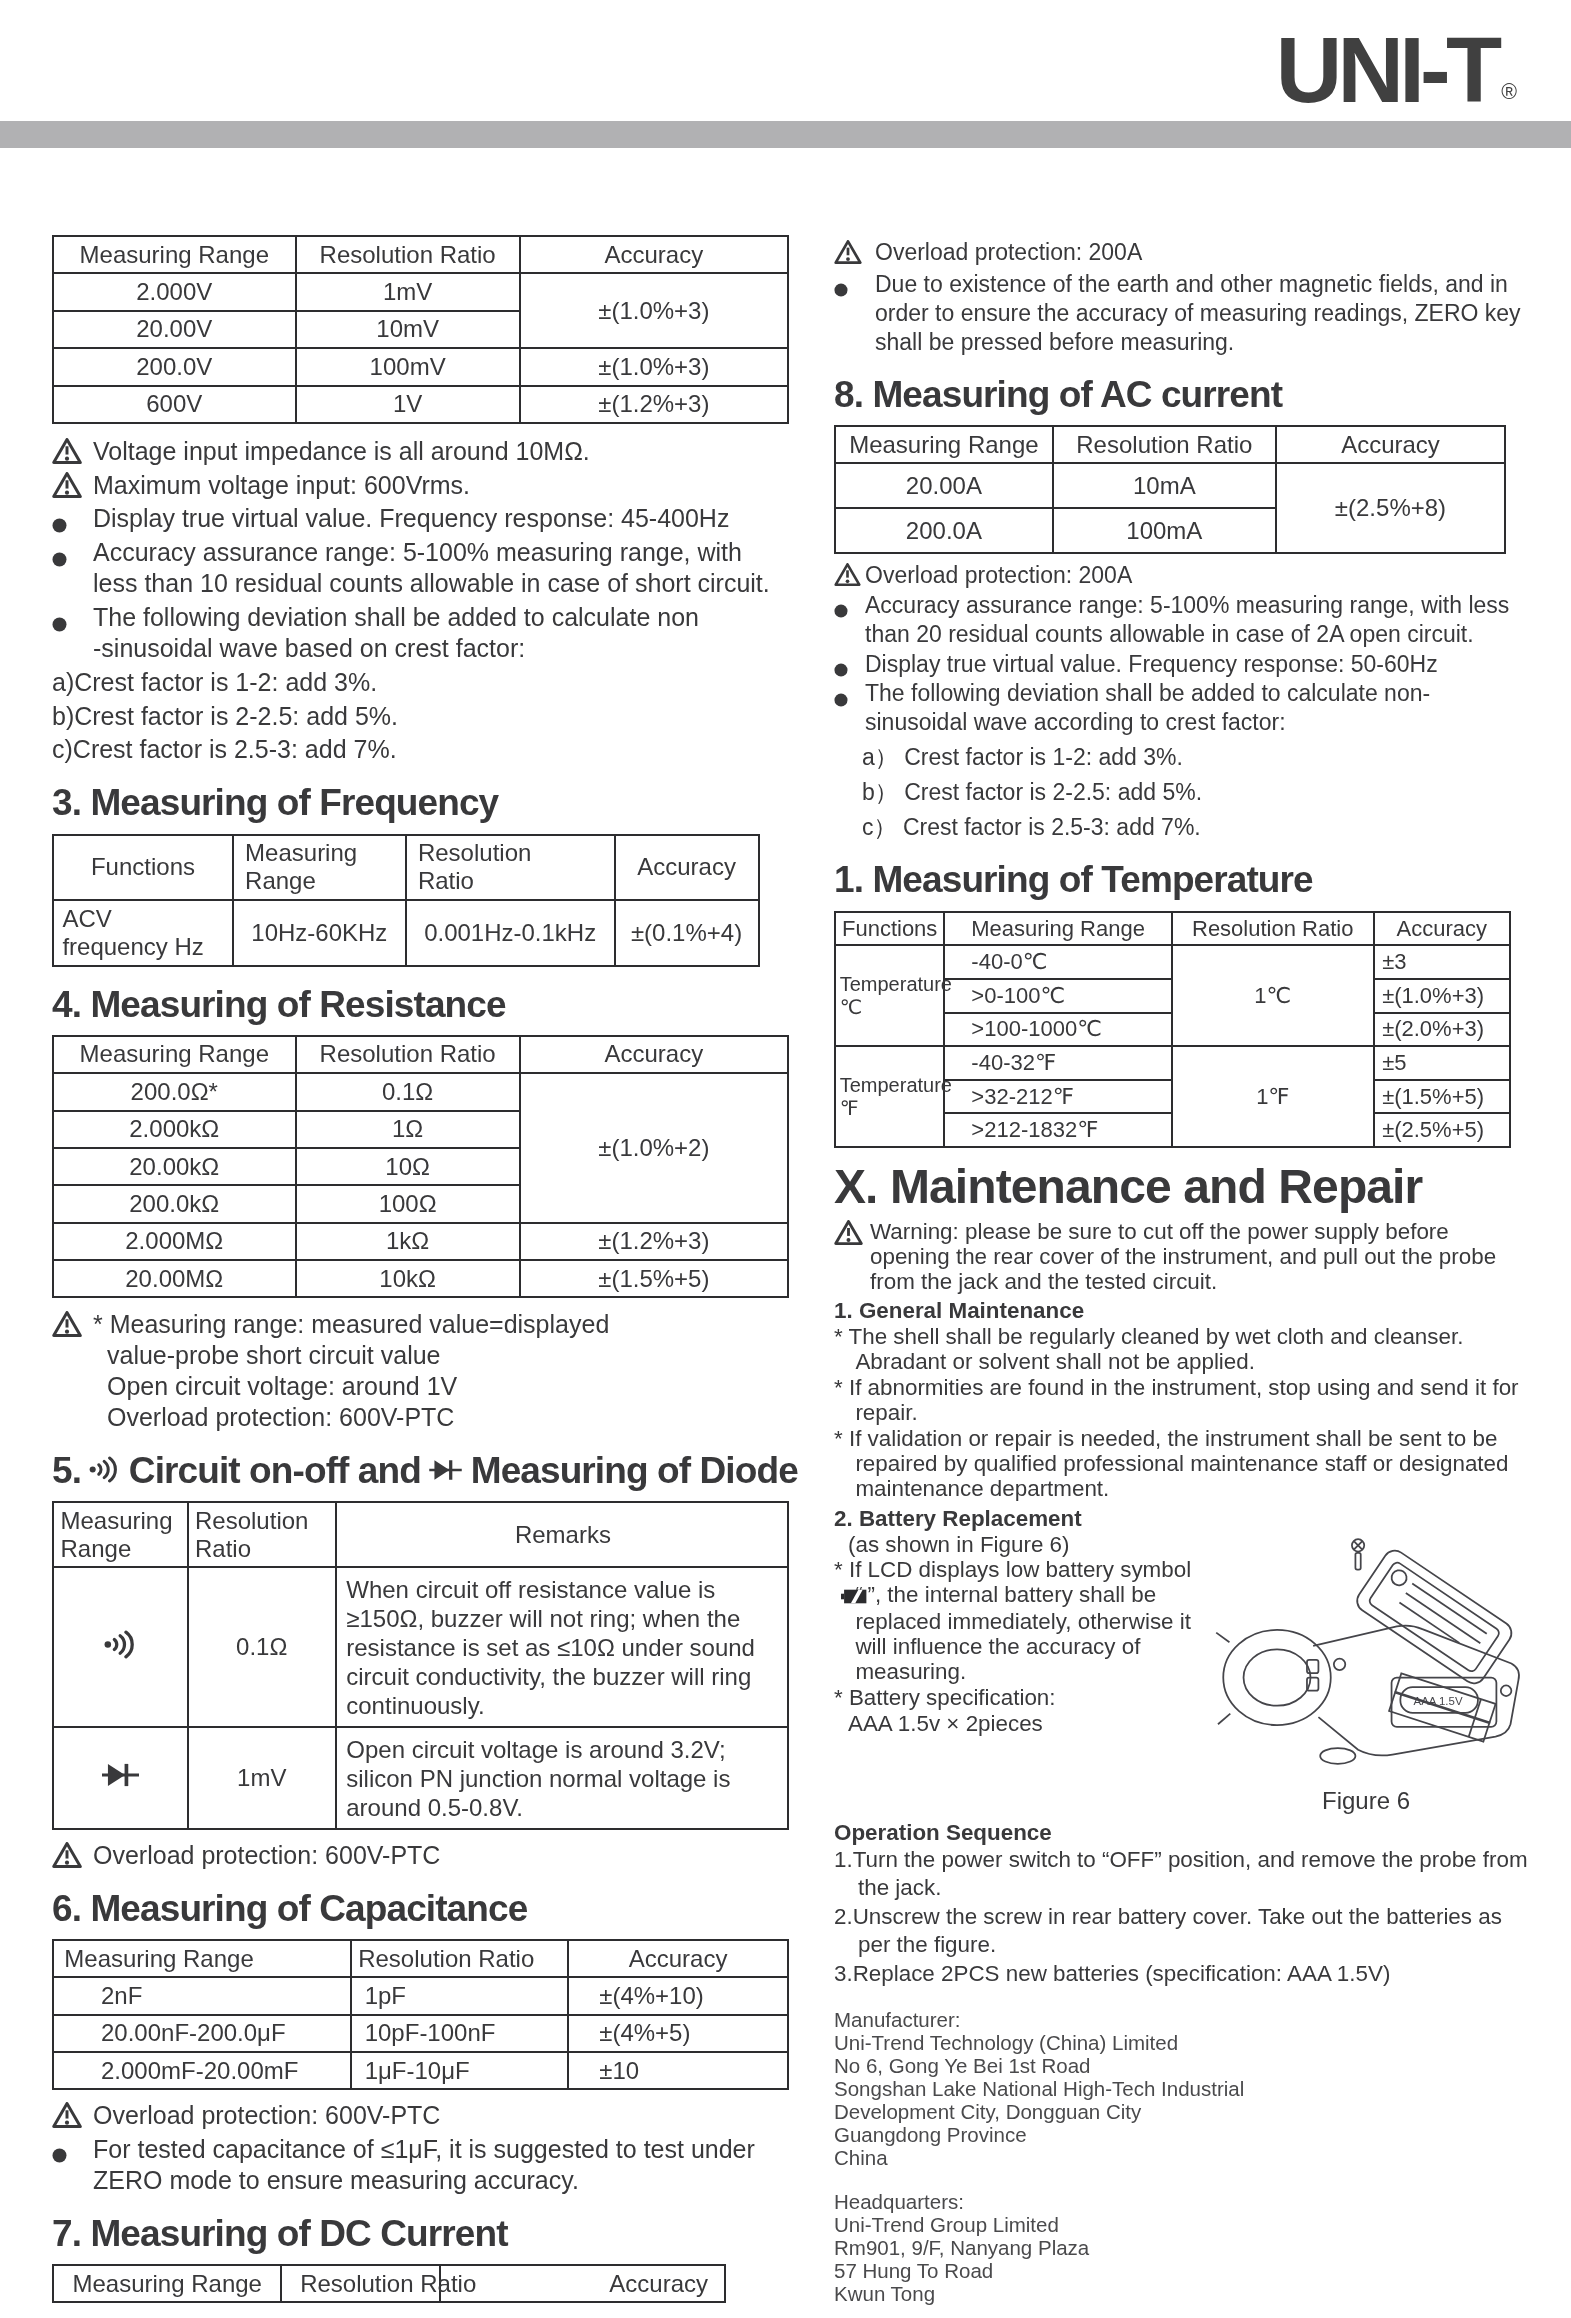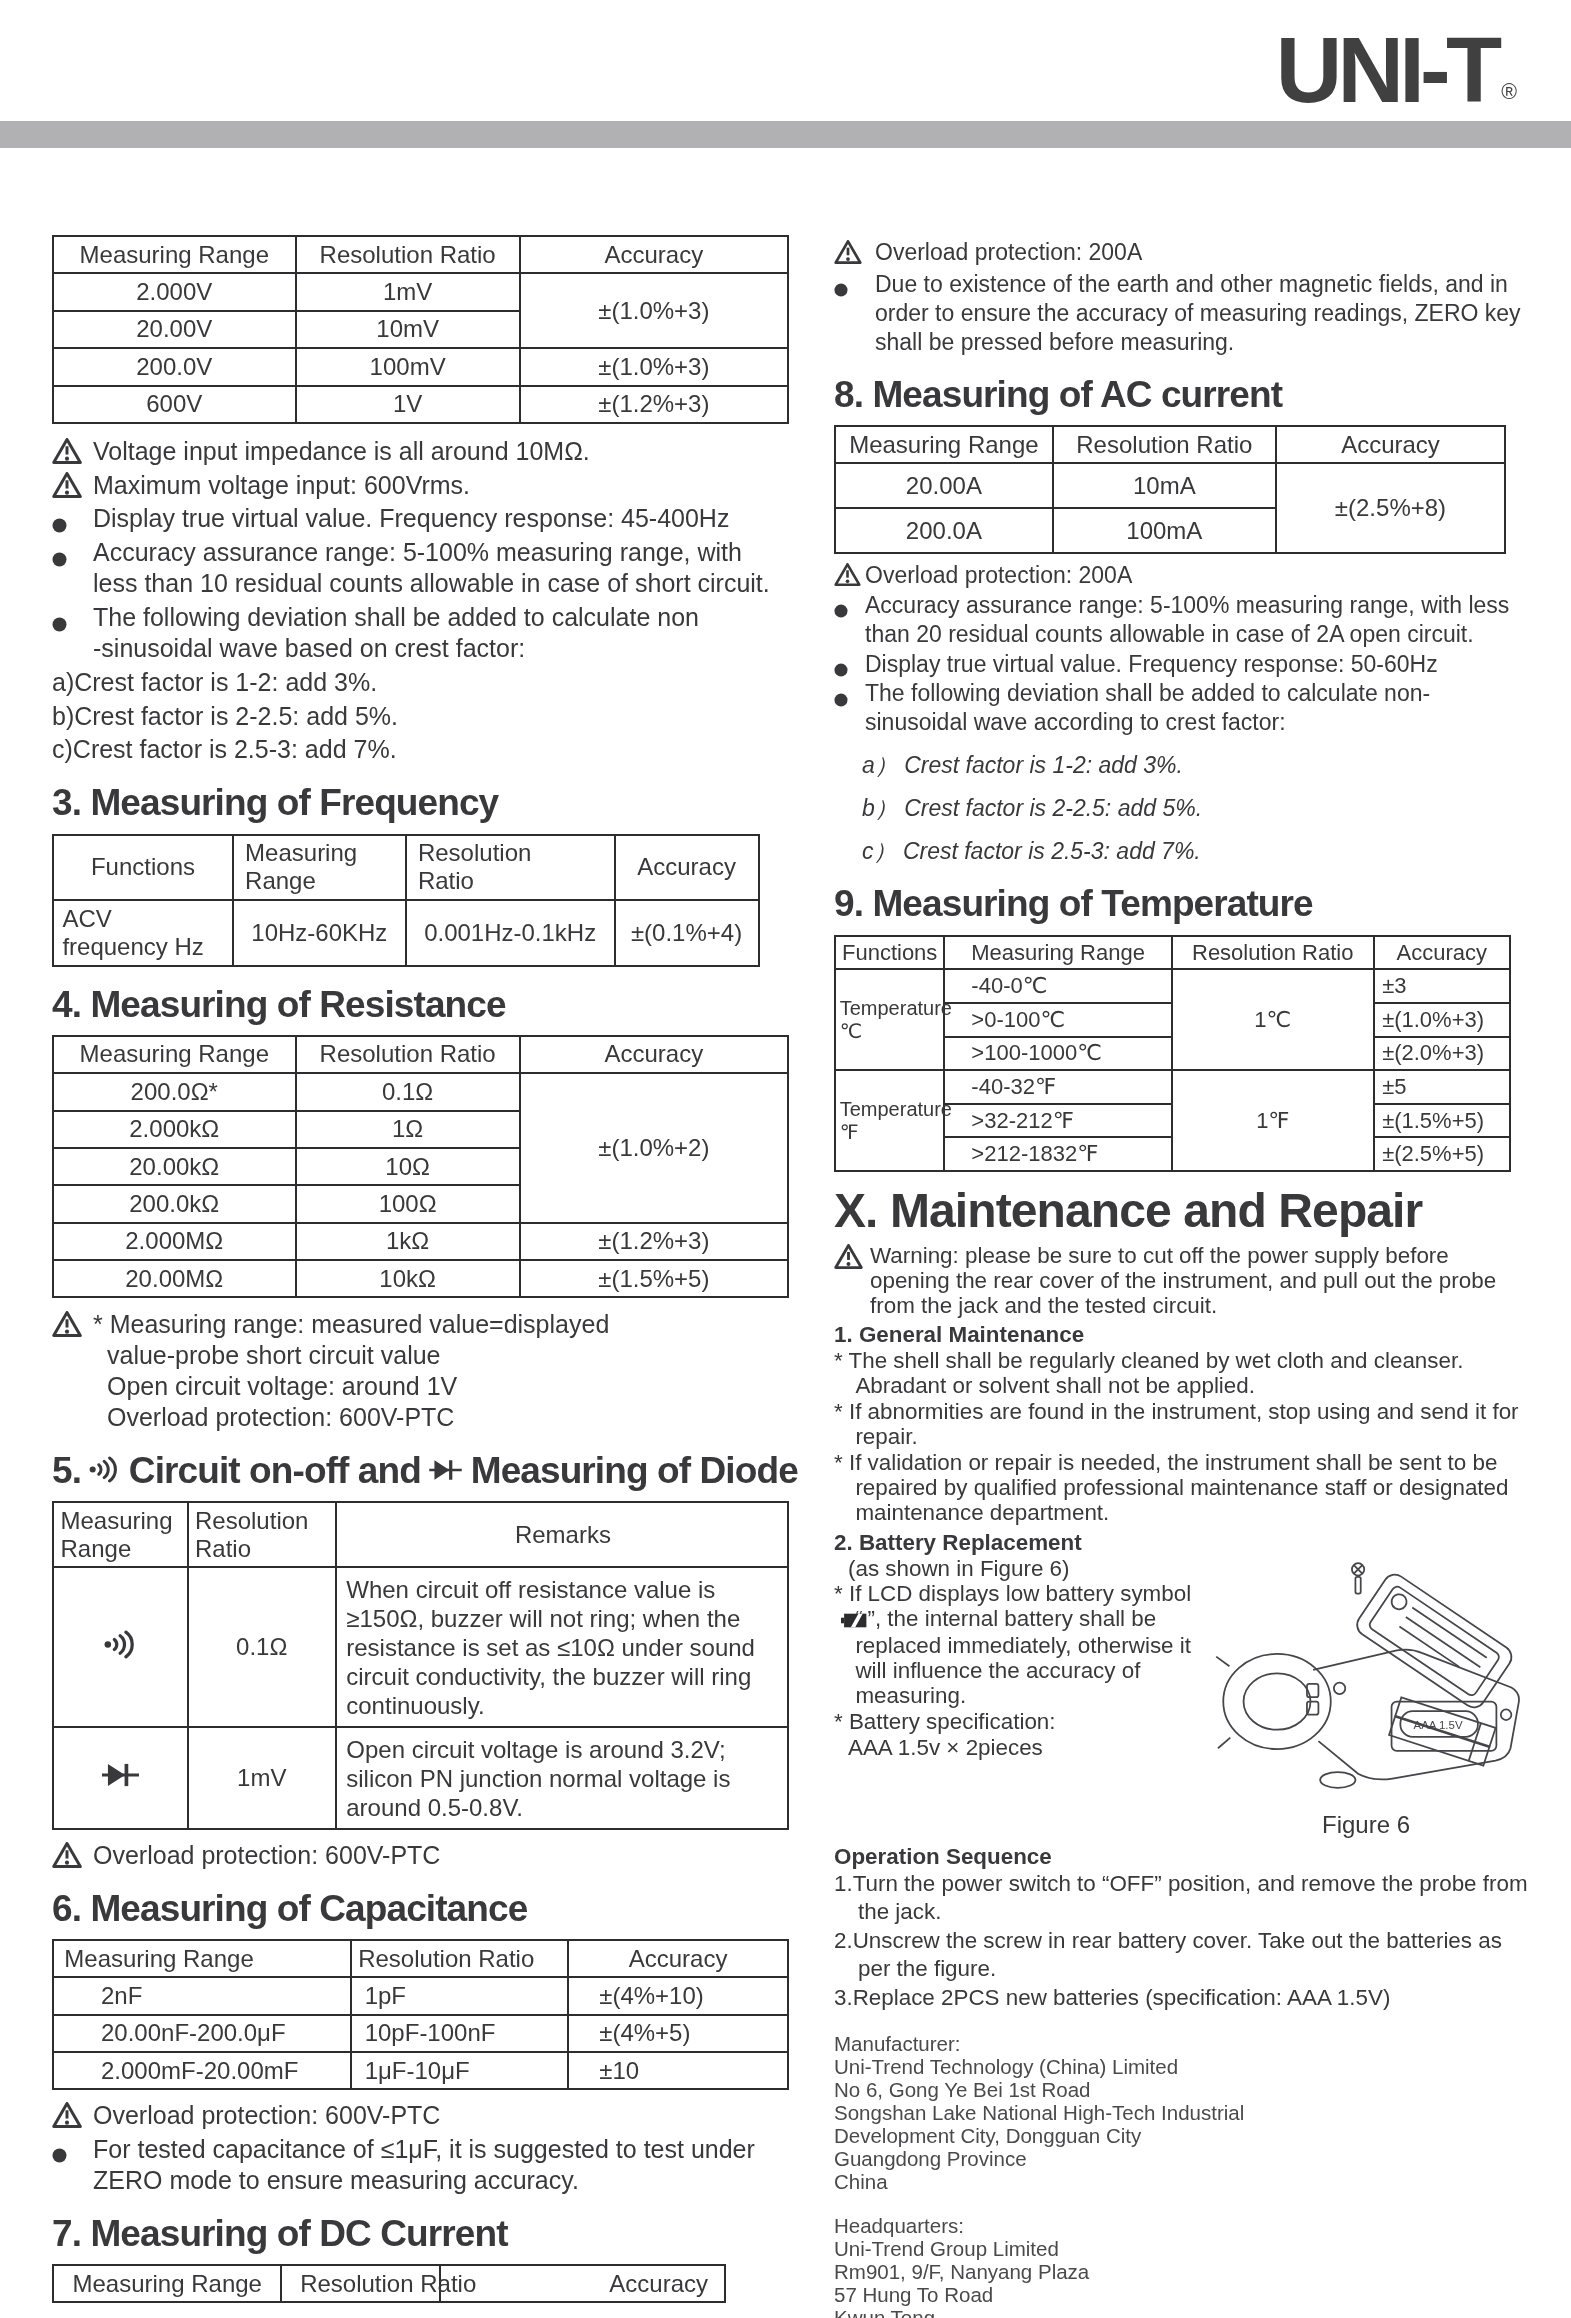--- a/index.html
+++ b/index.html
@@ -19,21 +19,21 @@
   table{border-collapse:collapse;table-layout:fixed;}
   .t{width:100%;}
   .t th,.t td{border:2.8px solid #2d2d2f;font-weight:normal;text-align:center;vertical-align:middle;
               padding:3.7px 4.7px;font-size:24px;line-height:28px;}
   .pl{white-space:pre-line;}
   .note{position:relative;padding-left:41px;margin:2.8px 0;}
   .note .ic{position:absolute;left:0;top:1.9px;}
   .note.b .ic{top:5.6px;}
   .plain{margin:2.8px 0;}
   .ind{padding-left:14px;}
-  .abc-r{padding-left:28px;margin:14px 0;font-style:italic;}
+  .abc-r{padding-left:28px;margin:6px 0;}
   .sec5t{display:flex;align-items:center;gap:8.4px;white-space:nowrap;}
   .t-diode td.rem{text-align:left;padding:6.5px 9.3px;line-height:29px;}
   .t-diode th{text-align:left;padding-left:6.5px;}
   .t-freq td.fn{text-align:left;padding-left:8.4px;}
   .t-cap td{text-align:left;}
   .t-cap td:nth-child(1){padding-left:47px;}
   .t-cap td:nth-child(2){padding-left:13px;}
   .t-cap td:nth-child(3){padding-left:30px;}
   .t-dc{width:674px;}
   .t-dc .ovf{white-space:nowrap;text-align:left;padding-left:17.7px;overflow:visible;}
@@ -420,21 +420,21 @@
         <span class="ic"><svg viewBox="0 0 30 30" width="14" height="14">
               <circle cx="15" cy="15" r="14" fill="#39393b"></circle>
             </svg></span>
         <span>The following deviation shall be added to calculate non-sinusoidal wave according to crest factor:</span>
       </div>
       <div class="abc-r">a） Crest factor is 1-2: add 3%.</div>
       <div class="abc-r">b） Crest factor is 2-2.5: add 5%.</div>
       <div class="abc-r">c） Crest factor is 2.5-3: add 7%.</div>
     </div>
 
-    <div class="h2">9. Measuring of Temperature</div>
+    <div class="h2">1. Measuring of Temperature</div>
     <table class="t t-temp">
       <colgroup>
           <col style="width:16.2%">
           <col style="width:33.7%">
           <col style="width:29.9%">
           <col style="width:20.2%">
         </colgroup>
       <tbody>
           <tr>
         <th>Functions</th>

